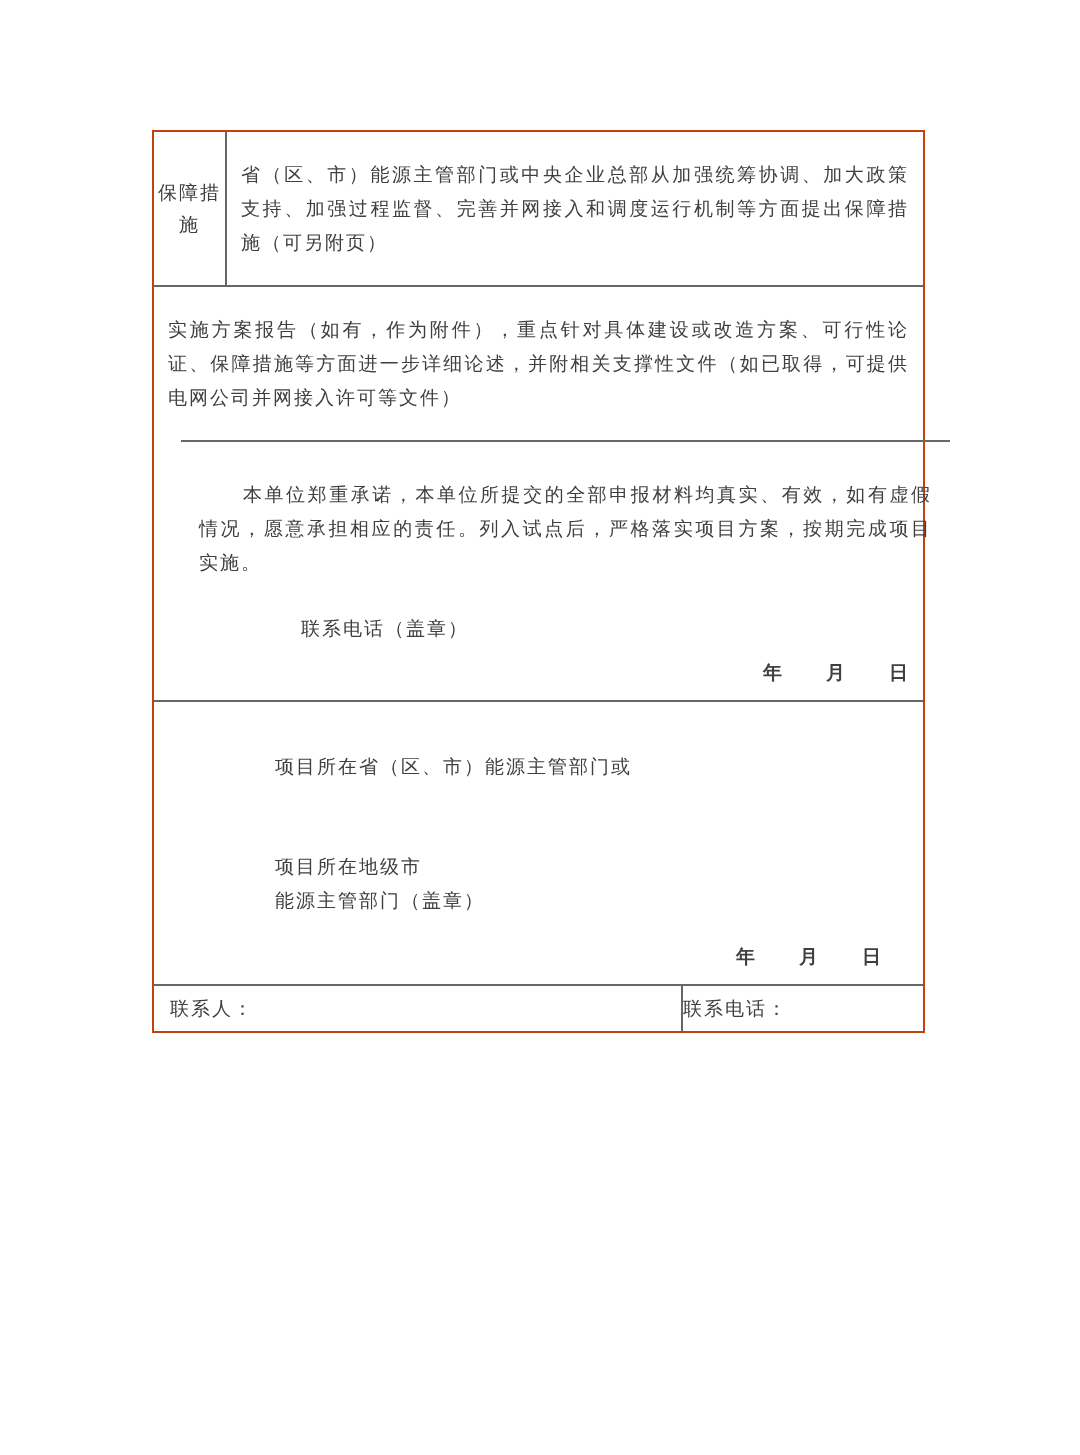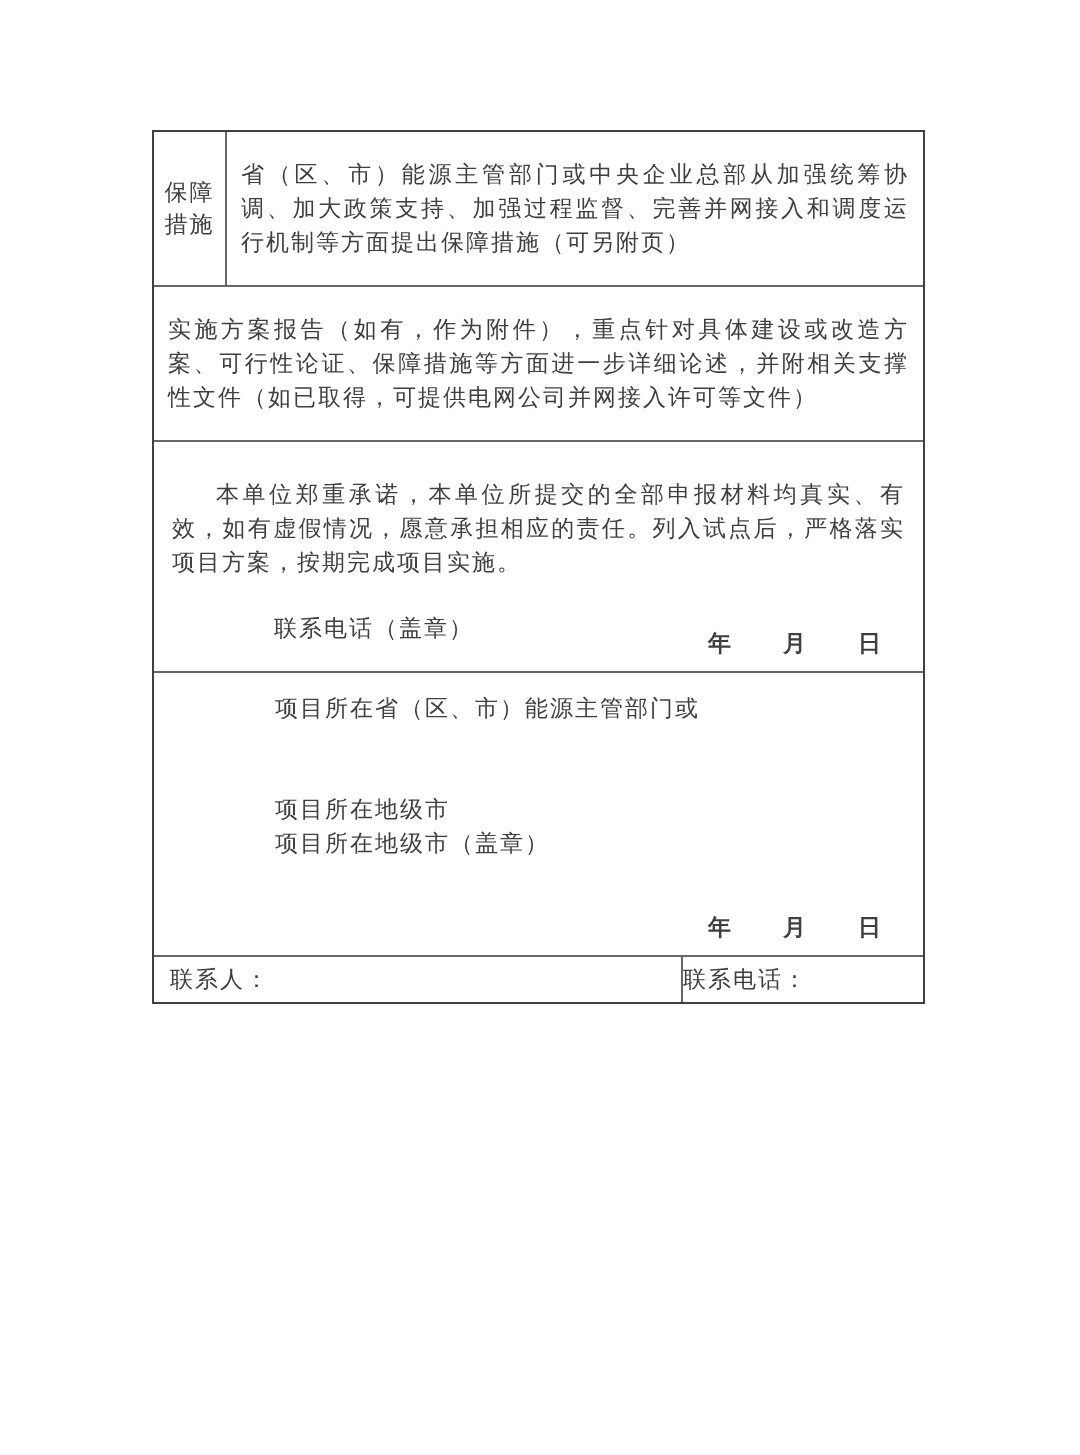--- a/index.html
+++ b/index.html
@@ -11,31 +11,31 @@
     margin: 0 auto;
     background: #ffffff;
     font-family: "Liberation Serif", "DejaVu Serif", serif;
     color: #3f3f3f;
   }
   .form-table {
     position: absolute;
     left: 152px;
     top: 130px;
     width: 773px;
-    border: 2px solid #404040;
-    font-size: 23px;
+    border: 2px solid #c2410c;
+    font-size: 19px;
     letter-spacing: 2px;
     line-height: 34px;
   }
   .row { width: 100%; }
   .row + .row { border-top: 2px solid #676767; }
   .row-flex { display: flex; }
   .row-1 { height: 153px; }
   .row-2 { height: 155px; }
-  .row-3 { height: 231px; position: relative; }
+  .row-3 { height: 260px; position: relative; margin-left: 27px; }
   .row-4 { height: 284px; position: relative; }
   .row-5 { height: 47px; }
   .label-cell {
     width: 73px;
     border-right: 2px solid #676767;
     display: flex;
     align-items: center;
     justify-content: center;
     text-align: center;
     line-height: 32px;
@@ -54,21 +54,21 @@
     text-align: justify;
   }
   .seal-label { margin: 32px 0 0 120px; }
   .date-line {
     position: absolute;
     right: 40px;
     bottom: 10px;
     letter-spacing: 2px;
     font-weight: bold;
   }
-  .approval-block-1 { margin: 20px 0 0 121px; font-family: Liberation Mono, monospace; }
+  .approval-block-1 { margin: 48px 0 0 121px; }
   .approval-block-2 { margin: 66px 0 0 121px; }
   .contact-person-cell {
     width: 529px;
     flex: 0 0 auto;
     border-right: 2px solid #676767;
     display: flex;
     align-items: center;
     padding-left: 16px;
   }
   .contact-phone-cell {
@@ -103,21 +103,21 @@
       <div class="seal-label">联系电话（盖章）</div>
       <div class="date-line">年　　月　　日</div>
     </div>
 
     <div class="row row-4">
       <div class="approval-block-1">
         <div>项目所在省（区、市）能源主管部门或</div>
       </div>
       <div class="approval-block-2">
         <div>项目所在地级市</div>
-        <div>项目所在地级市（盖章）</div>
+        <div>能源主管部门（盖章）</div>
       </div>
       <div class="date-line">年　　月　　日</div>
     </div>
 
     <div class="row row-5 row-flex">
       <div class="contact-person-cell">
         <span>联系人：</span>
         <span class="fill-space"></span>
       </div>
       <div class="contact-phone-cell">

